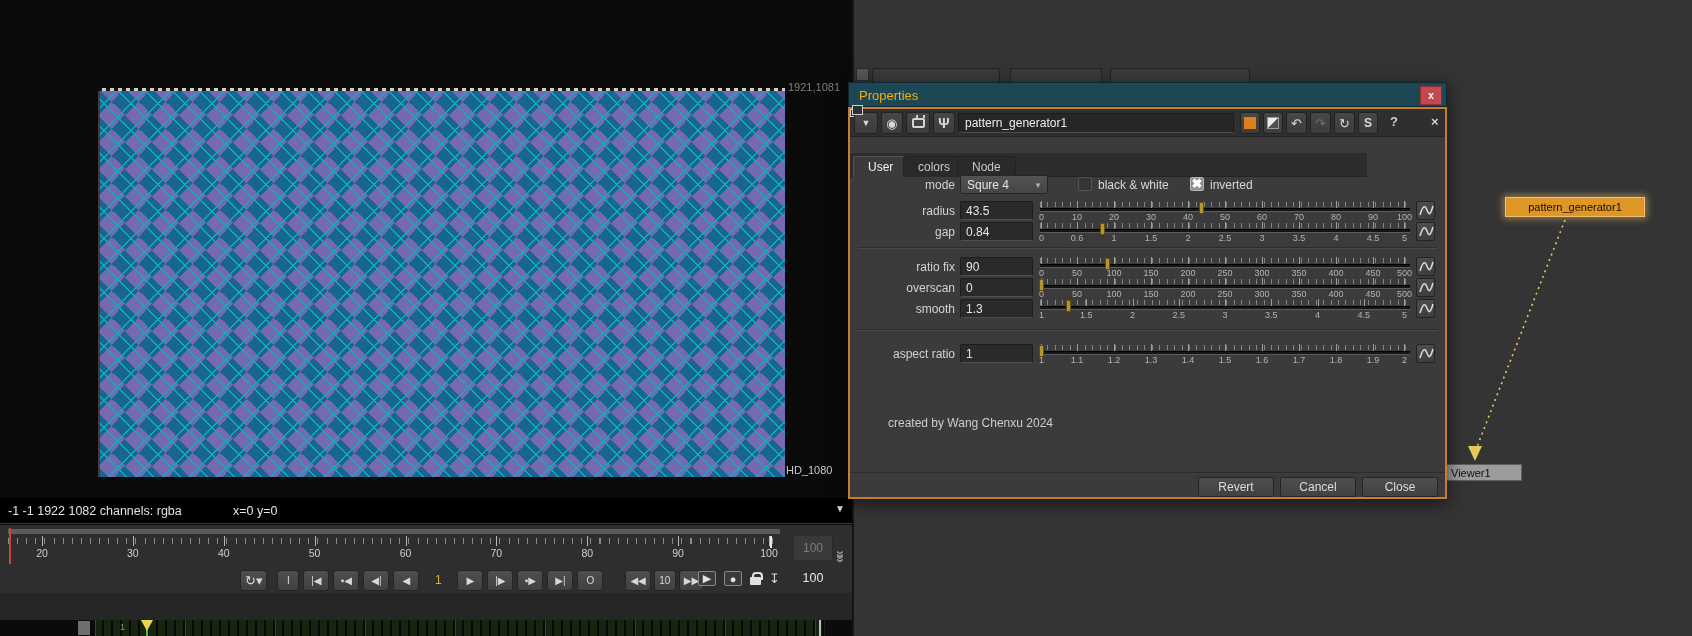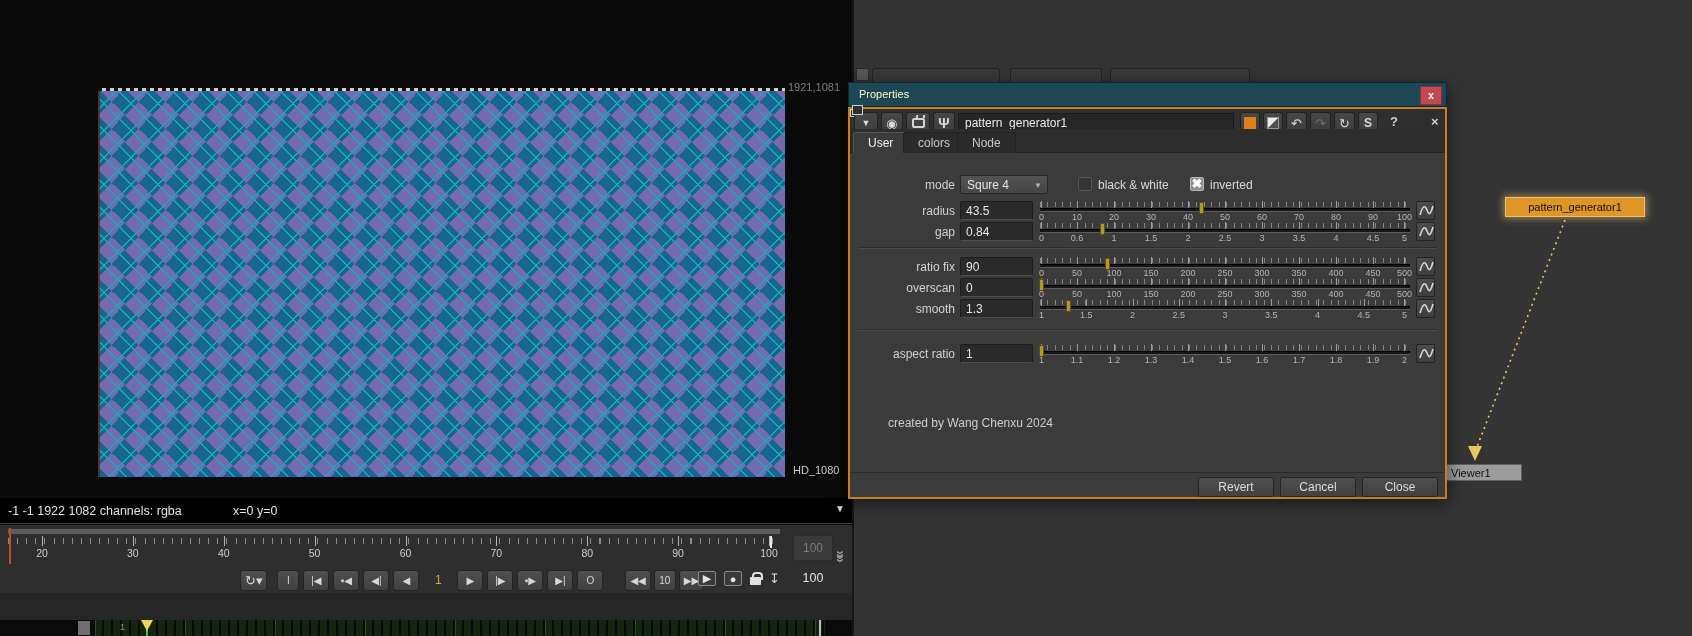--- a/index.html
+++ b/index.html
@@ -9,21 +9,21 @@
 
   
   #viewer-pane { position:absolute; left:0; top:0; width:853px; height:636px; background:#0a0a0a; }
   #pattern-img { position:absolute; left:98px; top:88px; width:687px; height:389px; overflow:hidden; }
   #pattern-bg { position:absolute; inset:0; }
   #fmt-dash { position:absolute; left:0; top:0; width:100%; height:3px;
     background:repeating-linear-gradient(90deg,#111 0 4px,#cfcfcf 4px 8px); }
   #fmt-left { position:absolute; left:0; top:0; width:2px; height:100%; background:#5a2a16; opacity:.8; }
   .vw-label { position:absolute; font-size:11px; color:#9a9a9a; }
   #coord-label { left:788px; top:81px; color:#7e7e7e; }
-  #format-label { left:786px; top:464px; color:#c9c9c9;padding-left:7px; }
+  #format-label { left:786px; top:464px; color:#c9c9c9; }
 
   
   #status-bar { position:absolute; left:0; top:498px; width:853px; height:26px; background:#000;
     border-bottom:1px solid #3c3c3c; color:#e2e2e2; font-size:12.5px; }
   #status-left { position:absolute; left:8px; top:6px; }
   #status-cursor { position:absolute; left:233px; top:6px; }
   #status-caret { position:absolute; right:8px; top:5px; color:#d6d6d6; font-size:10px; }
 
   
   #timeline { position:absolute; left:0; top:525px; width:853px; height:68px; background:#2e2e2e; }
@@ -92,21 +92,21 @@
      display:flex; align-items:center; justify-content:center; white-space:nowrap; }
   #node-viewer { position:absolute; left:593px; top:382px; width:76px; height:17px; background:#9c9c9c;
      border:1px solid #5f5f5f; color:#101010; font-size:11px; display:flex; align-items:center; padding-left:4px; }
   #conn-svg { position:absolute; left:560px; top:120px; width:220px; height:270px; overflow:visible; }
 
   
   #props-win { position:absolute; left:848px; top:82px; width:599px; height:417px;
      box-shadow:0 4px 16px rgba(0,0,0,.6); }
   #props-title { position:absolute; left:0; top:0; width:599px; height:25px; background:#1e4756;
      border:1px solid #0e2730; }
-  #props-title-text { position:absolute; left:10px; top:5px; color:#fef9c3; font-size:11px; }
+  #props-title-text { position:absolute; left:10px; top:5px; color:#eab308; font-size:13px; }
   #props-close { position:absolute; right:4px; top:3px; width:22px; height:19px; background:#c2494f;
      border:1px solid #8e3036; color:#fff; font-size:10px; font-weight:bold; text-align:center; line-height:18px; }
   #props-body { position:absolute; left:0; top:25px; width:599px; height:392px; background:#3b3b3b;
      border:2px solid #c87e29; }
 
   
   #p-header { position:absolute; left:0; top:0; width:595px; height:28px; background:#2f2f2f;
      border-bottom:1px solid #242424; }
   .hbtn { position:absolute; top:3px; height:22px; background:linear-gradient(#474747,#3c3c3c);
      border:1px solid #222; border-radius:3px; color:#d8d8d8; display:flex; align-items:center; justify-content:center; }
@@ -129,21 +129,21 @@
   #hb-loop { left:484px; width:21px; font-size:13px; }
   #hb-s { left:508px; width:20px; font-size:12px; font-weight:bold; }
   .hflat { position:absolute; top:5px; color:#cfcfcf; font-size:13px; font-weight:bold; }
   #hb-help { left:540px; }
   #hb-float { left:562px; top:8px; width:9px; height:8px; border:1px solid #cfcfcf; }
   #hb-float::after { content:""; position:absolute; left:2px; top:-4px; width:9px; height:8px;
      border:1px solid #cfcfcf; background:#2f2f2f; }
   #hb-x { left:581px; font-size:13px; }
 
   
-  #p-tabs { position:absolute; left:0; top:20px; width:595px; height:24px; background:#2d2d2d;
+  #p-tabs { position:absolute; left:0; top:44px; width:517px; height:24px; background:#2d2d2d;
      border-bottom:1px solid #232323; }
   .ptab { position:absolute; top:3px; height:21px; padding:0 14px; font-size:12px; color:#c8c8c8;
      background:#2a2a2a; border:1px solid #232323; border-bottom:none; border-radius:3px 3px 0 0;
      display:flex; align-items:center; }
   .ptab.active { background:#3b3b3b; color:#efefef; border-color:#555; }
   #tab-user { left:3px; } #tab-colors { left:53px; } #tab-node { left:107px; }
 
   
   #p-content { position:absolute; left:0; top:52px; width:595px; height:340px; }
   .prow { position:absolute; left:0; width:595px; height:20px; }

